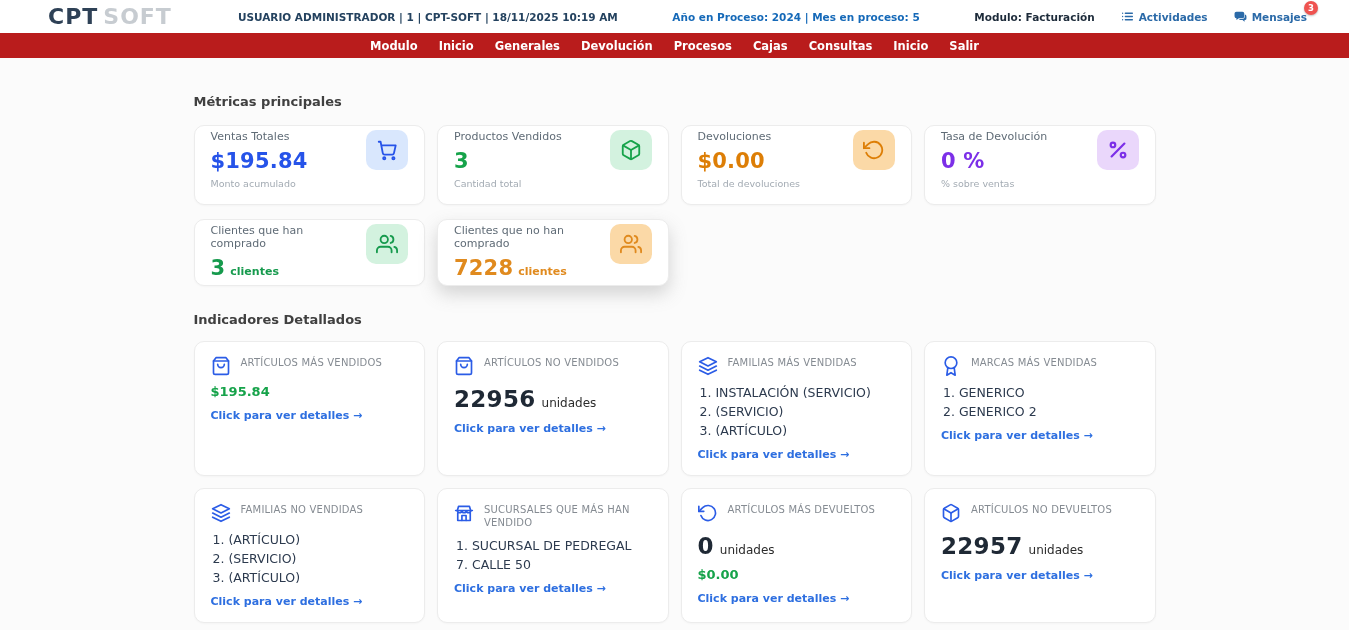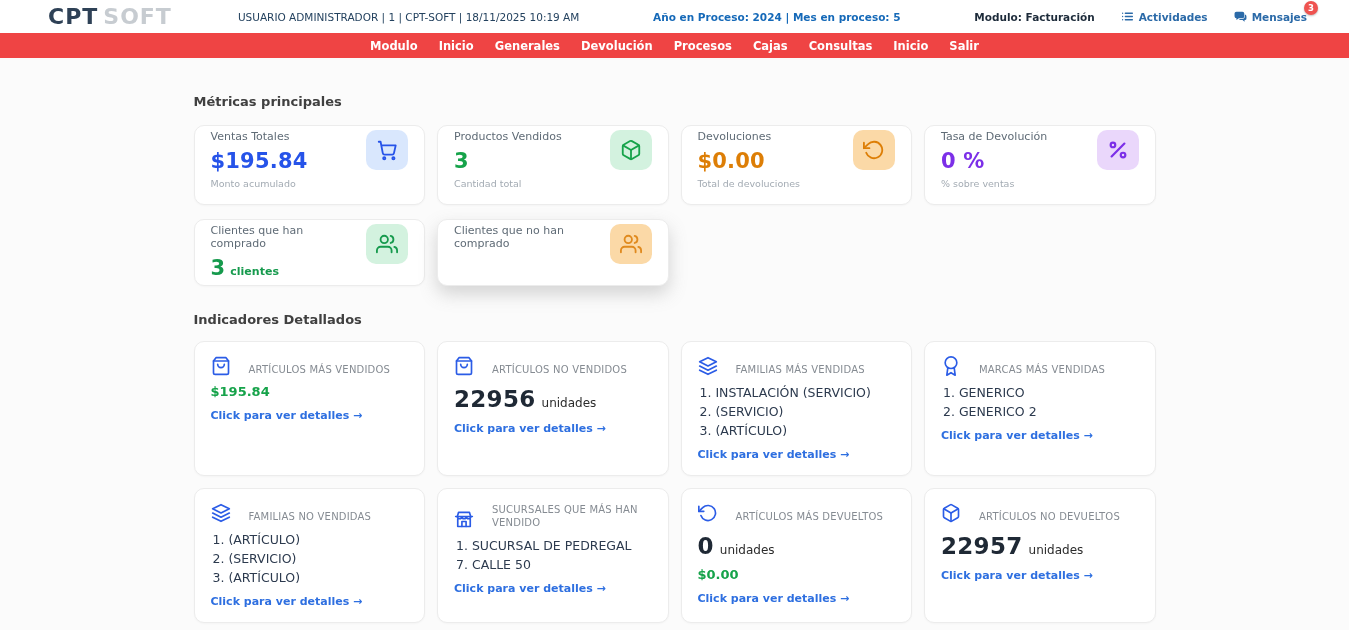--- a/index.html
+++ b/index.html
@@ -4,29 +4,29 @@
 <style>
   * { box-sizing: border-box; margin: 0; padding: 0; }
   html, body { width: 1349px; height: 630px; overflow: hidden; }
   body { background: #fbfbfb; font-family: "DejaVu Sans", "Liberation Sans", sans-serif; }
 
   
   .header { height: 33px; background: #ffffff; display: flex; align-items: center; padding: 0 42px 0 48px; }
   .logo { font-size: 22px; font-weight: 800; letter-spacing: 1px; white-space: nowrap; cursor: pointer; }
   .logo .lp { color: #2e4156; }
   .logo .ls { color: #c7ccd1; margin-left: 5px; }
-  .session { margin-left: 66px; font-size: 10.5px; font-weight: 400; color: #24425f; white-space: nowrap; }
+  .session { margin-left: 66px; font-size: 10.5px; font-weight: 700; color: #24425f; white-space: nowrap; }
   .process { margin-left: auto; font-size: 10.5px; font-weight: 700; color: #1569b8; white-space: nowrap; }
   .module  { margin-left: auto; font-size: 10.5px; font-weight: 700; color: #1d2b3a; white-space: nowrap; }
   .hbtn { display: flex; align-items: center; gap: 5px; color: #2b6aa8; font-size: 10.5px; font-weight: 700; margin-left: 26px; position: relative; cursor: pointer; white-space: nowrap; }
   .hbtn svg { width: 13px; height: 13px; }
   .badge { position: absolute; top: -9px; right: -11px; background: #ef5350; color: #fff; font-size: 8.5px; min-width: 14px; height: 14px; border-radius: 50%; display: flex; align-items: center; justify-content: center; font-weight: 700; box-shadow: 0 1px 2px rgba(0,0,0,.25); }
 
   
-  .nav { height: 25px; background: #ef4444; display: flex; align-items: center; justify-content: center; gap: 21px; }
+  .nav { height: 25px; background: #b91c1c; display: flex; align-items: center; justify-content: center; gap: 21px; }
   .nav-item { color: #ffffff; font-size: 11.5px; font-weight: 700; cursor: pointer; white-space: nowrap; }
 
   
   .container { width: 962px; margin: 0 auto; }
   .section-title { font-size: 13px; font-weight: 700; color: #404040; }
   .st-metrics { margin-top: 36px; }
   .st-indicators { margin-top: 26px; }
 
   
   .metrics-grid { margin-top: 16px; display: grid; grid-template-columns: repeat(4, 1fr); gap: 14px 12px; }
@@ -38,21 +38,21 @@
   .m-valrow { margin-top: 6px; }
   .m-valrow .m-value { margin-top: 0; display: inline; }
   .m-unit { font-size: 11px; font-weight: 600; margin-left: 5px; }
   .m-sub { font-size: 9.5px; color: #a3abb3; margin-top: 5px; }
   .chip { width: 42px; height: 40px; border-radius: 10px; display: flex; align-items: center; justify-content: center; flex: none; }
   .chip svg { width: 22px; height: 22px; }
 
   
   .ind-grid { margin-top: 14px; display: grid; grid-template-columns: repeat(4, 1fr); gap: 12px; grid-auto-rows: minmax(118px, auto); }
   .icard { background: #fff; border: 1px solid #ececec; border-radius: 10px; padding: 14px 16px; box-shadow: 0 1px 2px rgba(0,0,0,.03); cursor: pointer; }
-  .i-head { display: flex; align-items: flex-end; gap: 18px; }
+  .i-head { display: flex; align-items: flex-start; gap: 10px; }
   .i-ico { color: #2b5ce6; display: flex; flex: none; }
   .i-ico svg { width: 20px; height: 20px; }
   .i-title { font-size: 10px; color: #858b92; letter-spacing: .2px; line-height: 1.3; }
   .i-valrow { margin-top: 10px; }
   .i-value { font-size: 23px; font-weight: 700; color: #1f2935; letter-spacing: .3px; }
   .i-unit { font-size: 12px; color: #2b2b2b; margin-left: 6px; }
   .i-amount { margin-top: 8px; font-size: 13px; font-weight: 700; color: #16a34a; }
   .i-amount:empty { display: none; }
   .i-list { list-style: none; margin-top: 9px; padding-left: 2px; }
   .i-list li { font-size: 12.5px; color: #2c3a4e; font-weight: 500; margin: 4px 0; }
@@ -254,20 +254,23 @@
       <span class="chip" style="background: rgb(211, 242, 223); color: rgb(22, 154, 77);">
           <svg>
             <use href="#i-users"></use>
           </svg>
         </span>
     </div>
 
     <div class="mcard small highlight">
       <div>
         <div class="m-title">Clientes que no han comprado</div>
+        <div class="m-valrow">
+          <span class="m-value" style="color: rgb(224, 138, 30);">7228</span><span class="m-unit" style="color: rgb(224, 138, 30);">clientes</span>
+        </div>
       </div>
       <span class="chip" style="background: rgb(251, 217, 167); color: rgb(224, 138, 30);">
           <svg>
             <use href="#i-users"></use>
           </svg>
         </span>
     </div>
 
   </div>
 

